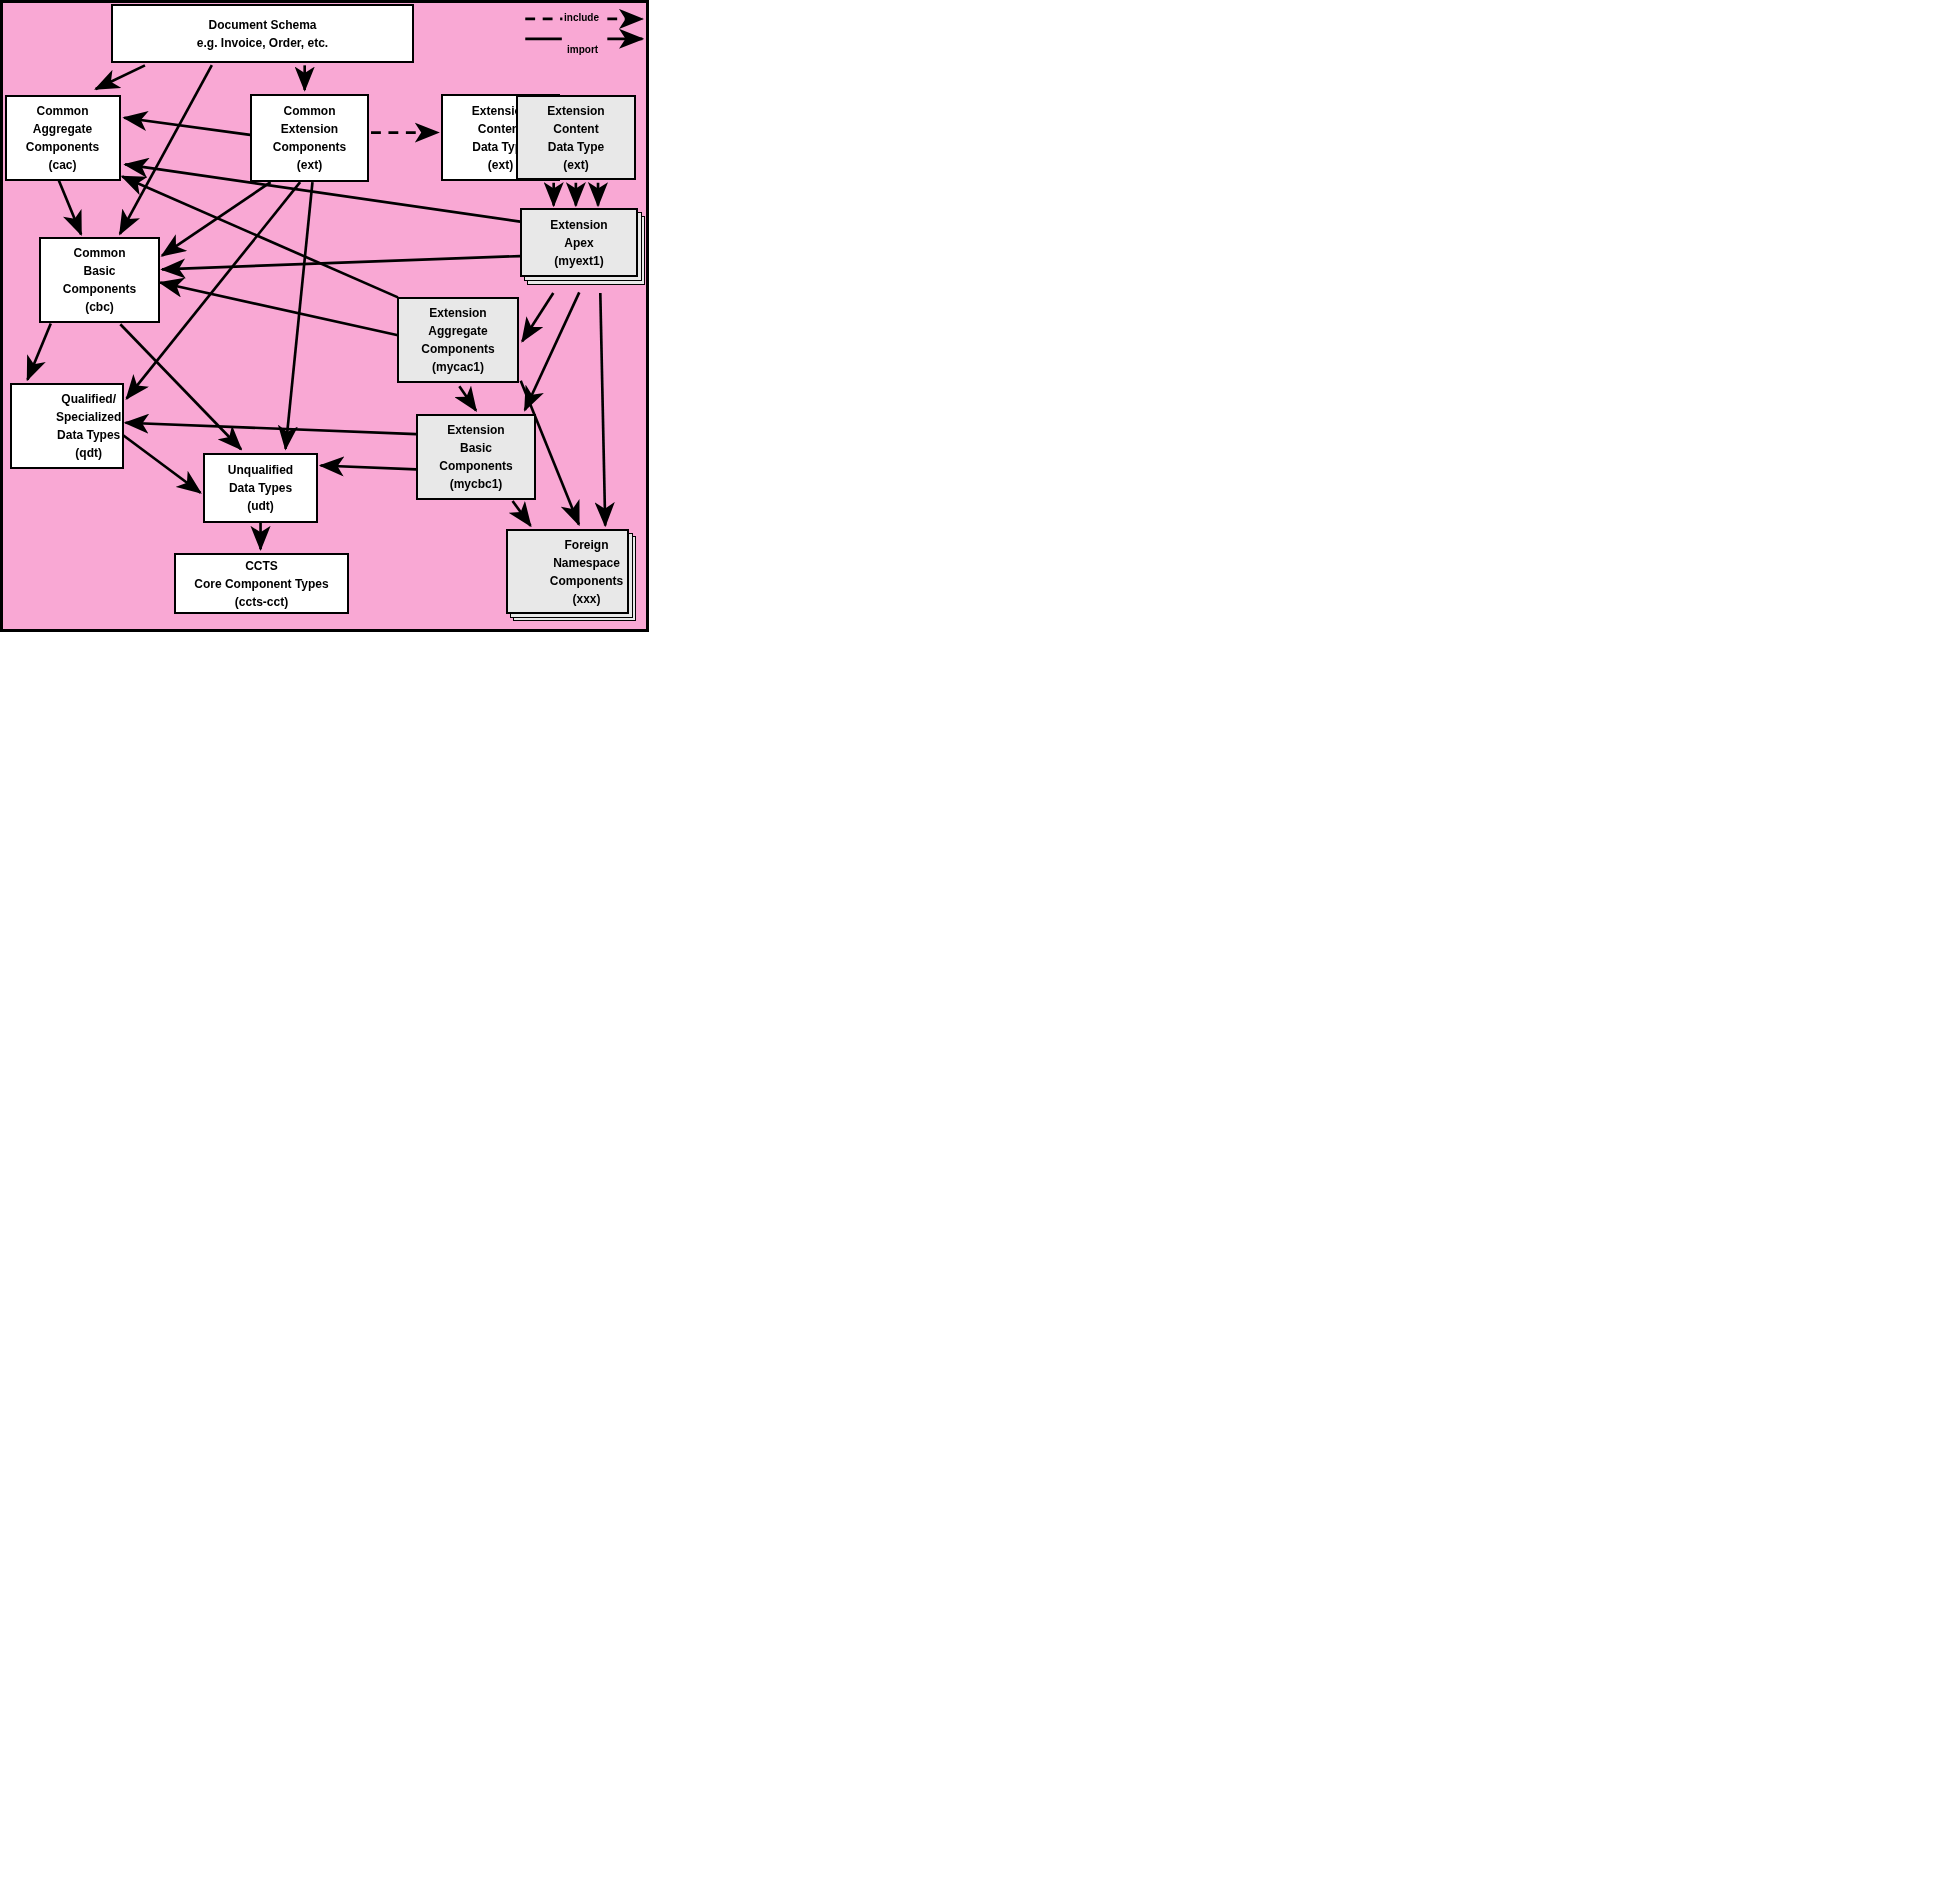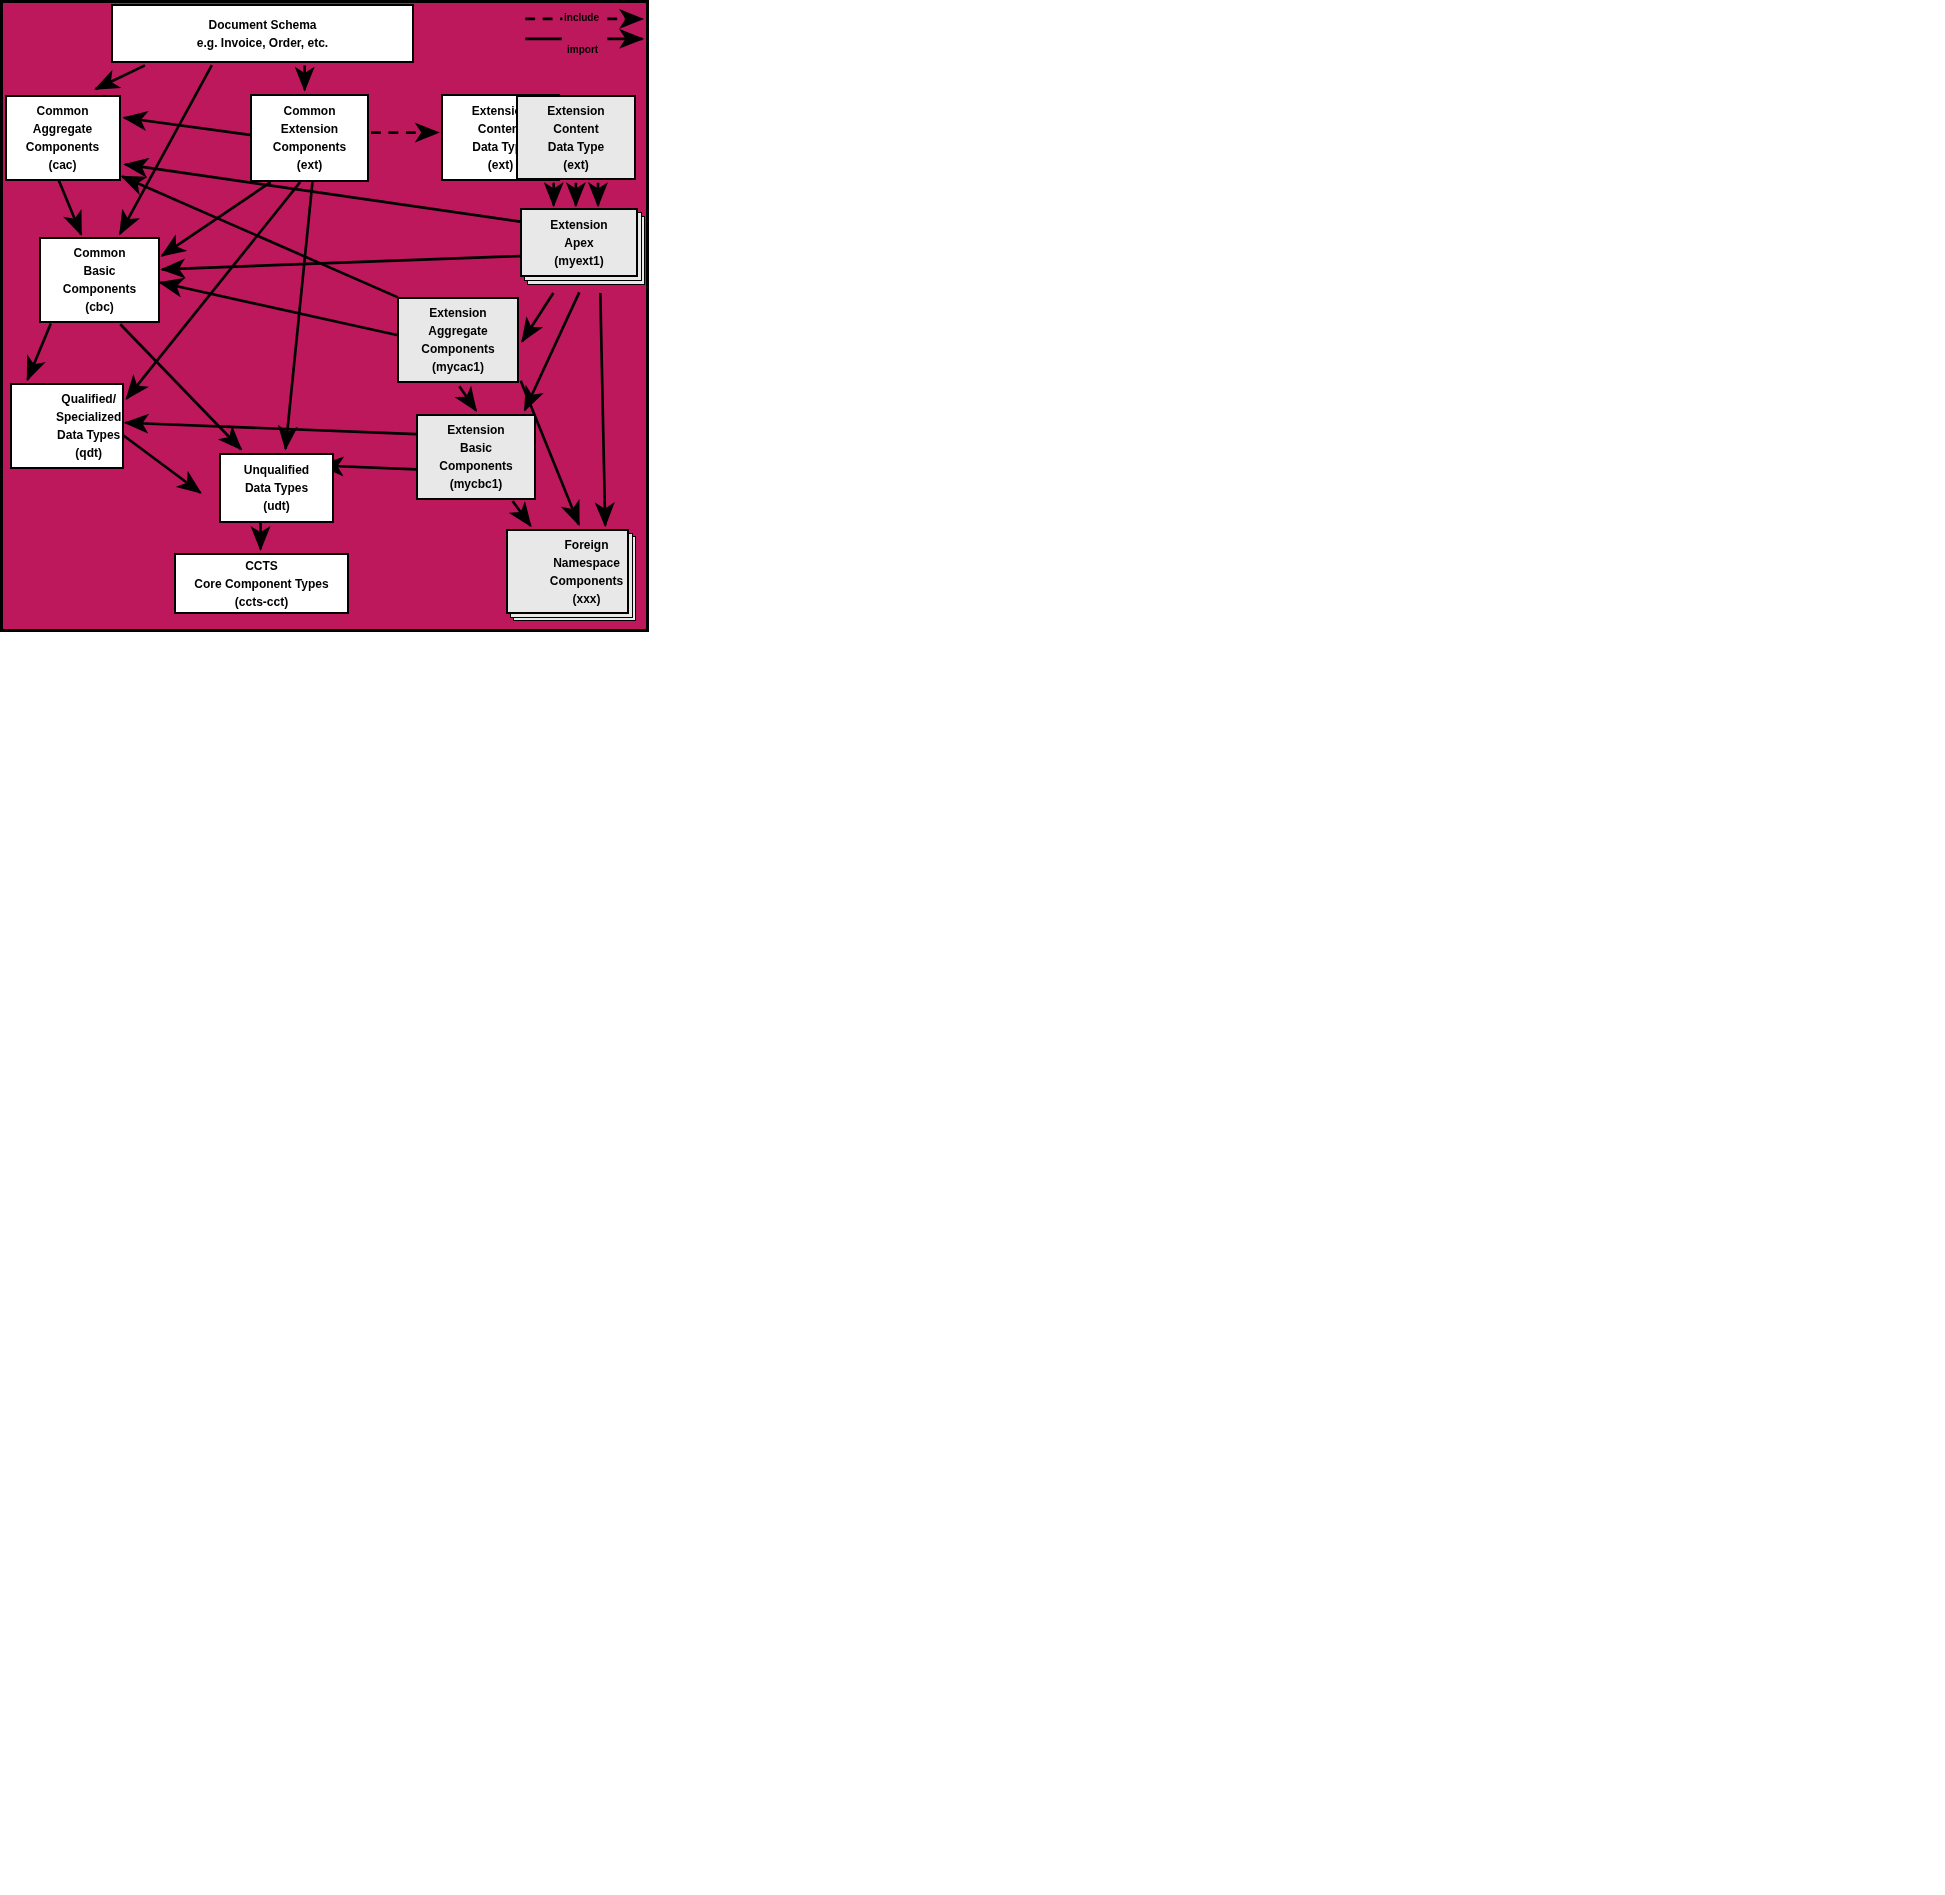--- a/index.html
+++ b/index.html
@@ -1,19 +1,19 @@
 <!DOCTYPE html>
 <html style="font-size:9px"><head>
 <meta charset="utf-8">
 <style>
   html,body{margin:0;padding:0;background:#ffffff;}
   #stage{
     position:relative;
     width:649px;height:632px;
-    background:#be185d;
+    background:#f9a8d4;
     font-family:"Liberation Sans","DejaVu Sans",sans-serif;
     overflow:hidden;
   }
   #frame{
     position:absolute;left:0;top:0;right:0;bottom:0;
     border:3.4px solid #000;pointer-events:none;z-index:10;
   }
   #arrows{position:absolute;left:0;top:0;z-index:0;}
   .box{
     position:absolute;display:flex;align-items:center;justify-content:center;
@@ -152,21 +152,21 @@
 (qdt)</span>
   </div>
 
   <div class="box gray" style="left:416px;top:414px;width:120px;height:86px;">
     <span>Extension
 Basic
 Components
 (mycbc1)</span>
   </div>
 
-  <div class="box" style="left:203px;top:453px;width:115px;height:70px;margin-left:16px;">
+  <div class="box" style="left:203px;top:453px;width:115px;height:70px;">
     <span>Unqualified
 Data Types
 (udt)</span>
   </div>
 
   <div class="box" style="left:174px;top:553px;width:175px;height:61px;">
     <span>CCTS
 Core Component Types
 (ccts-cct)</span>
   </div>

